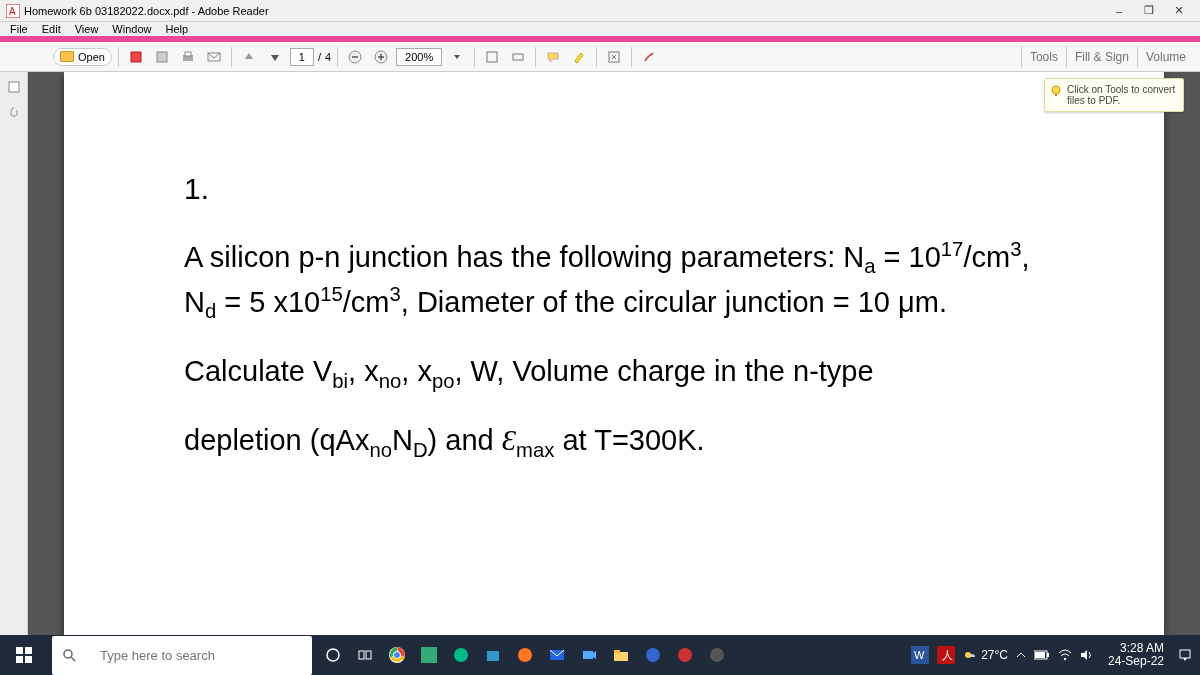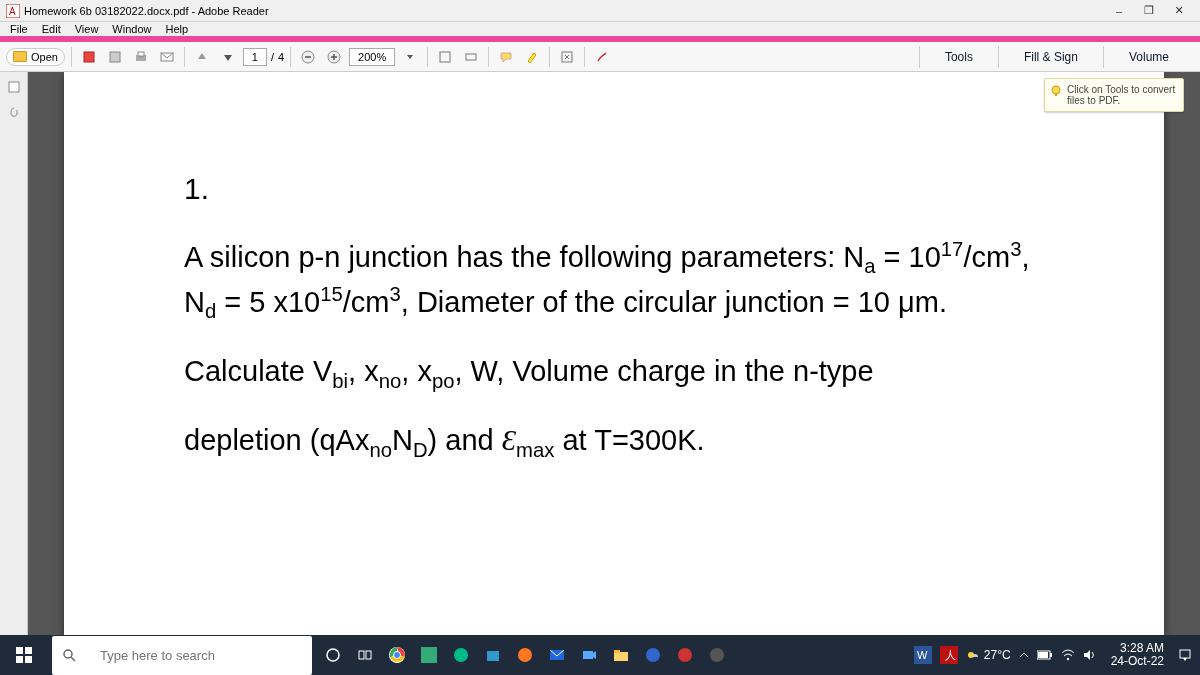--- a/index.html
+++ b/index.html
@@ -6,26 +6,26 @@
   html, body { width: 1200px; height: 675px; overflow: hidden; background: #fff; }
   .titlebar { height: 22px; background: #f0f0f0; display: flex; align-items: center; padding: 0 6px; font-size: 11px; border-bottom: 1px solid #d0d0d0; }
   .titlebar .appicon { width: 14px; height: 14px; margin-right: 4px; display:flex; align-items:center; justify-content:center;}
   .titlebar .title { flex: 1; }
   .titlebar .winbtn { width: 30px; height: 20px; display: flex; align-items: center; justify-content: center; font-size: 11px; color:#333; }
   .menubar { height: 20px; background: #f0f0f0; display: flex; align-items: center; padding: 0 4px; font-size: 11px; gap: 2px; border-bottom: 6px solid #ec4899;}
   .menubar .mitem { padding: 2px 6px; }
   .toolbar { height: 30px; background: #f7f7f7; border-bottom: 1px solid #ccc; display: flex; align-items: center; padding: 0 6px; font-size: 11px; gap: 4px; position: relative;}
   .tb-btn { width: 22px; height: 22px; border: 1px solid transparent; border-radius: 2px; display:flex; align-items:center; justify-content:center; color:#555;}
   .tb-sep { width:1px; height:20px; background:#ccc; margin:0 2px;}
-  .open-btn { display:flex; align-items:center; gap:4px; padding:2px 6px; border:1px solid #ccc; border-radius:9px; background:#fff; font-size:11px;}
+  .open-btn { display:flex; align-items:center; gap:4px; padding:2px 6px; border:1px solid #ccc; border-radius:9px; background:#fff; font-size:11px;margin-left:47px;}
   .open-btn .folder-icon{ width:14px; height:11px; background:#f6c34a; border:1px solid #cc9a1f; border-radius:1px;}
   .page-input { width:24px; height:18px; border:1px solid #aaa; font-size:11px; text-align:center; background:#fff;}
   .zoom-input { width:46px; height:18px; border:1px solid #aaa; font-size:11px; text-align:center; background:#fff;}
   .tb-right { margin-left:auto; display:flex; align-items:center; gap:0;}
-  .tb-tab { padding:4px 25px; font-size:12px; color:#0f172a; border-left:1px solid #ccc;}
+  .tb-tab { padding:4px 8px; font-size:12px; color:#737373; border-left:1px solid #ccc;}
   .workspace { display:flex; height: calc(675px - 22px - 20px - 30px - 40px); background:#565656;}
   .leftstrip { width:28px; background:#ededed; border-right:1px solid #c9c9c9; display:flex; flex-direction:column; align-items:center; padding-top:6px; gap:8px;}
   .leftstrip .lbtn{ width:18px; height:18px; display:flex; align-items:center; justify-content:center; color:#555;}
   .page-area { flex:1; background:#565656; display:flex; justify-content:center; overflow:hidden; position:relative;}
   .paper { width: 1100px; background:#fff; margin-top:0; box-shadow:0 2px 8px rgba(0,0,0,.5); padding: 100px 120px 40px 120px; font-family: "Times New Roman", serif; color:#000; }
   .paper .qnum { font-size:30px; margin-bottom:30px;}
   .paper p { font-size:29px; line-height:1.35; margin-bottom:26px;}
   sub { font-size:0.7em; vertical-align:sub;}
   sup { font-size:0.7em; vertical-align:super;}
   .calE { font-family: "Times New Roman", serif; font-style:italic;}
@@ -337,21 +337,21 @@
         </svg>
       </span>
     <span>
         <svg width="14" height="12">
           <path d="M1 4 h3 l3 -3 v10 l-3 -3 h-3 Z" fill="#fff"></path>
           <path d="M9 3 Q12 6 9 9" stroke="#fff" fill="none"></path>
         </svg>
       </span>
     <div class="clock">
       <div>3:28 AM</div>
-      <div>24-Oct-22</div>
+      <div>24-Sep-22</div>
     </div>
     <span>
         <svg width="14" height="14">
           <rect x="2" y="2" width="10" height="8" fill="none" stroke="#fff"></rect>
           <path d="M5 10 L7 13 L9 10" fill="#fff"></path>
         </svg>
       </span>
   </div>
 </div>
 

